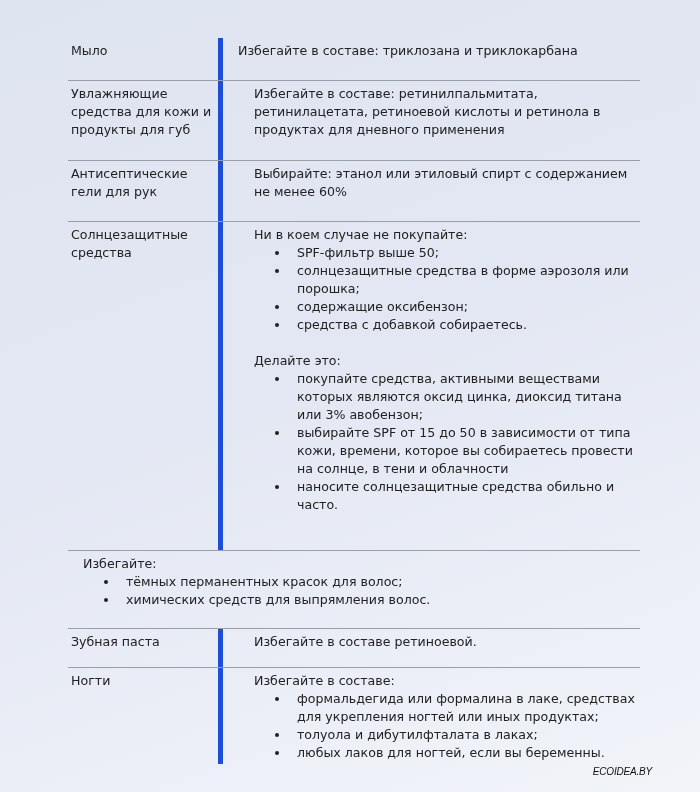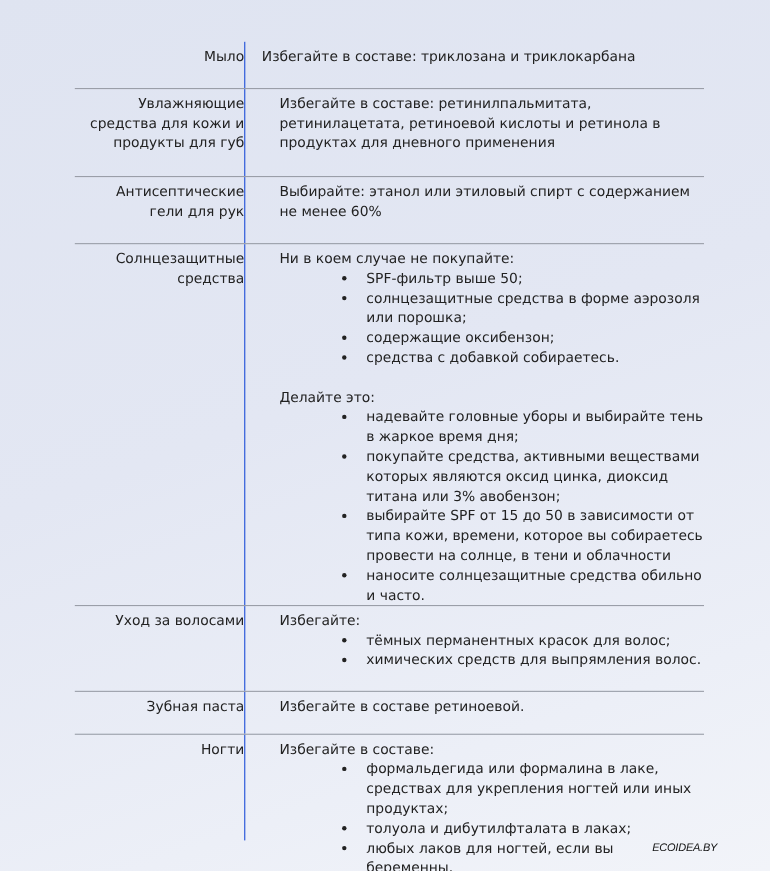--- a/index.html
+++ b/index.html
@@ -13,32 +13,31 @@
   .table {
     position:absolute; left:68px; top:38px; width:572px;
   }
   .row {
     display:flex; position:relative;
   }
   .row + .row { border-top:1.5px solid #9a9ea8;gap:16px; }
   .cell-left {
     width:155px; padding:4px 0 0 3px; box-sizing:border-box;
     font-size:12.6px; line-height:18px;
-    border-right:1px solid #1d4ed8;
-    text-align:right;
+    border-right:5px solid #1d4ed8;
   }
   .cell-right {
     flex:1; padding:4px 0 0 15px; box-sizing:border-box;
     font-size:12.6px; line-height:18px;
   }
   .bold { font-weight:normal; }
   ul {
     margin:0; padding:0 0 0 43px; list-style:none;
   }
-  ul li { position:relative;margin-left:36px; }
+  ul li { position:relative; }
   ul li::before {
     content:""; position:absolute; left:-22px; top:7px;
     width:4px; height:4px; border-radius:50%; background:#222;
   }
   .gap { height:18px; }
   .footer {
     position:absolute; right:48px; top:766px;
     font-family:"Liberation Sans", sans-serif; font-style:italic;
     font-size:10px; color:#111; letter-spacing:-0.2px;
   }
@@ -75,30 +74,28 @@
       <div class="bold">Ни в коем случае не покупайте:</div>
       <ul>
         <li>SPF-фильтр выше 50;</li>
         <li>солнцезащитные средства в форме аэрозоля или порошка;</li>
         <li>содержащие оксибензон;</li>
         <li>средства с добавкой собираетесь.</li>
       </ul>
       <div class="gap"></div>
       <div class="bold">Делайте это:</div>
       <ul>
-        <li>надевайте головные уборы и выбирайте тень в жаркое время дня;</li>
         <li>покупайте средства, активными веществами которых являются оксид цинка, диоксид титана или 3% авобензон;</li>
         <li>выбирайте SPF от 15 до 50 в зависимости от типа кожи, времени, которое вы собираетесь провести на солнце, в тени и облачности</li>
         <li>наносите солнцезащитные средства обильно и часто.</li>
       </ul>
     </div>
   </div>
 
   <div class="row" style="height:77px;">
-    <div class="cell-left">Уход за волосами</div>
     <div class="cell-right">
       <div class="bold">Избегайте:</div>
       <ul>
         <li>тёмных перманентных красок для волос;</li>
         <li>химических средств для выпрямления волос.</li>
       </ul>
     </div>
   </div>
 
   <div class="row" style="height:38px;">

